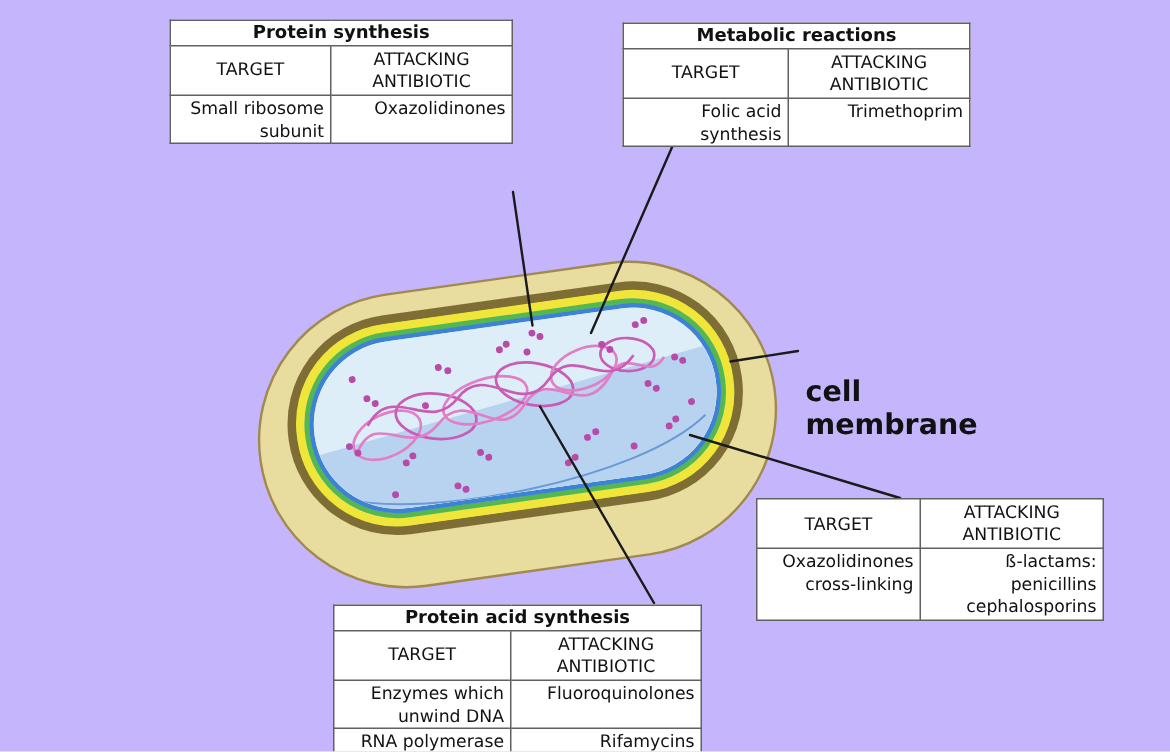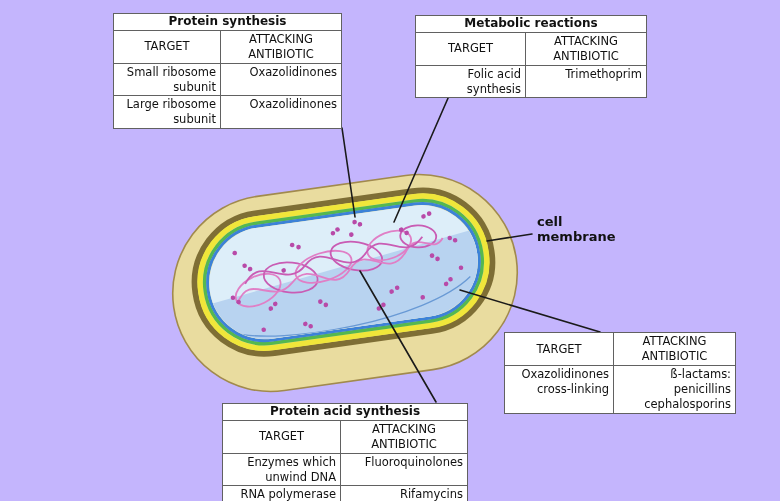--- a/index.html
+++ b/index.html
@@ -31,22 +31,22 @@
 
   
   table.tbl{position:absolute;z-index:2;border-collapse:collapse;background:#ffffff;
     table-layout:fixed;font-size:11.5px;line-height:1.3;}
   table.tbl th,table.tbl td{border:1px solid var(--table_border,#616161);
     padding:1px 4px;white-space:pre-line;vertical-align:middle;}
   table.tbl th.ttl{font-weight:bold;font-size:12px;text-align:center;height:15px;padding:0 4px;}
   table.tbl th.colh{font-weight:normal;text-align:center;height:30px;}
   table.tbl td{text-align:right;vertical-align:top;}
 
-  .membrane-label{position:absolute;z-index:2;font-weight:bold;font-size:13px;
-    line-height:1.18;white-space:pre-line;}
+  .membrane-label{position:absolute;z-index:2;font-weight:bold;font-size:19px;
+    line-height:1.18;white-space:pre-line;margin-top:36px;}
 </style>
 </head>
 <body>
 
 <div class="canvas">
 
   <svg class="figure-svg" width="780" height="501" viewBox="0 0 780 501">
     <defs>
       <clipPath id="clip-interior">
         <rect x="210" y="216" width="270" height="112" rx="56" ry="56"></rect>
@@ -137,25 +137,20 @@
         <th class="colh">ATTACKING
 ANTIBIOTIC</th>
       </tr>
     </thead>
     <tbody>
       <tr>
         <td>Small ribosome
 subunit</td>
         <td>Oxazolidinones</td>
       </tr>
-      <tr>
-        <td>Large ribosome
-subunit</td>
-        <td>Oxazolidinones</td>
-      </tr>
     </tbody>
   </table>
 
   <table class="tbl" style="left:415px;top:15px;width:232px">
     <colgroup>
         <col style="width:110px">
         <col>
       </colgroup>
     <thead>
       <tr>

